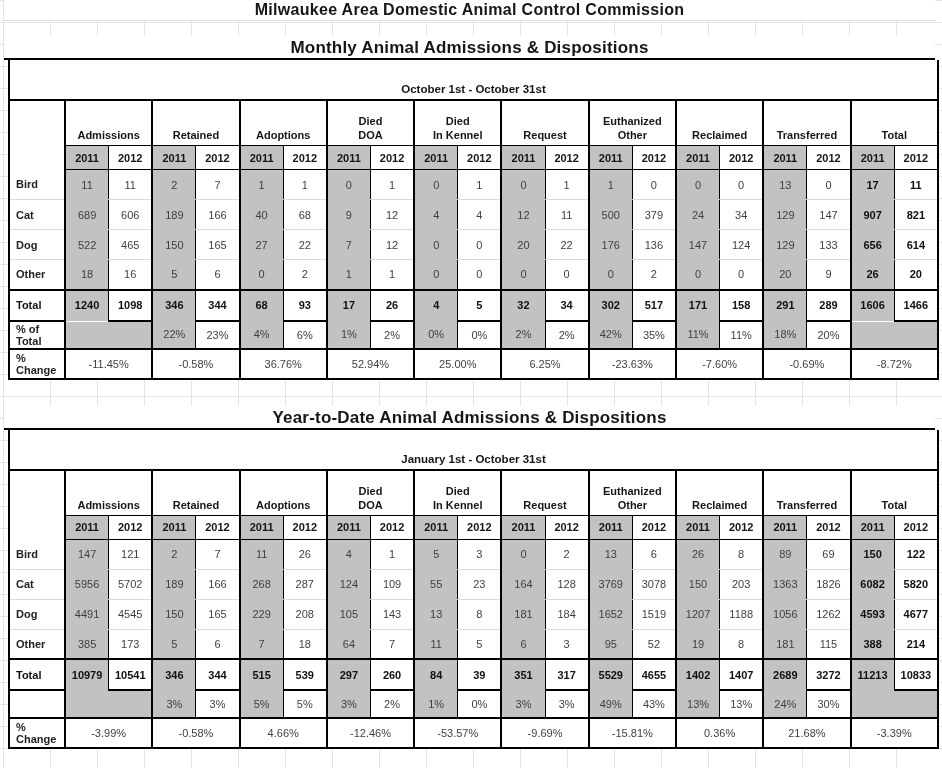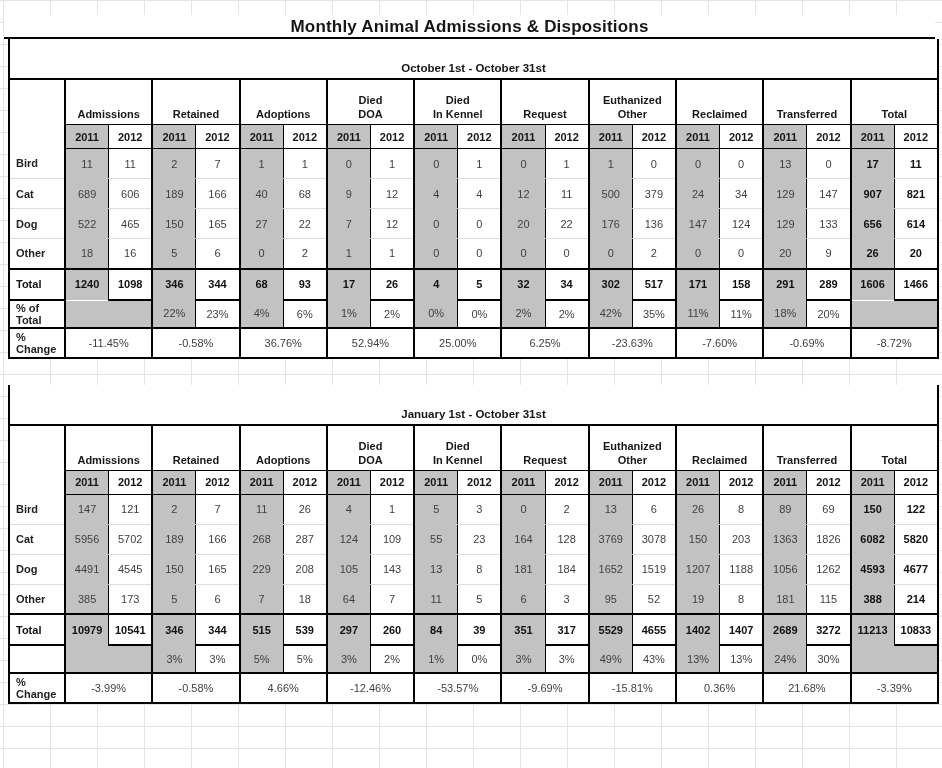--- a/index.html
+++ b/index.html
@@ -63,20 +63,21 @@
   .r-pct td,.r-pct th{border-bottom:2px solid #000;}
   .merged{background:#c2c2c2;}
   .r-chg{height:30px;}
   .chg{border-left:2px solid #000;border-bottom:2px solid #000;color:#3f3f3f;}
   .lblc{text-align:left;padding-left:6px;font-weight:bold;color:#222;border-right:0;}
 </style>
 </head>
 <body>
 
 <div class="sheet">
+  <div class="title">Milwaukee Area Domestic Animal Control Commission</div>
   <div class="spacer"></div>
 
   <div class="heading">Monthly Animal Admissions &amp; Dispositions</div>
   <table class="sheet-table">
       <colgroup>
         <col class="c0">
         <col>
         <col>
         <col>
         <col>
@@ -328,20 +329,21 @@
           <td class="chg" colspan="2">-23.63%</td>
           <td class="chg" colspan="2">-7.60%</td>
           <td class="chg" colspan="2">-0.69%</td>
           <td class="chg" colspan="2">-8.72%</td>
         </tr>
       </tbody>
     </table>
 
   <div class="gap2"></div>
 
+  <div class="heading">Year-to-Date Animal Admissions &amp; Dispositions</div>
   <table class="sheet-table">
       <colgroup>
         <col class="c0">
         <col>
         <col>
         <col>
         <col>
         <col>
         <col>
         <col>

